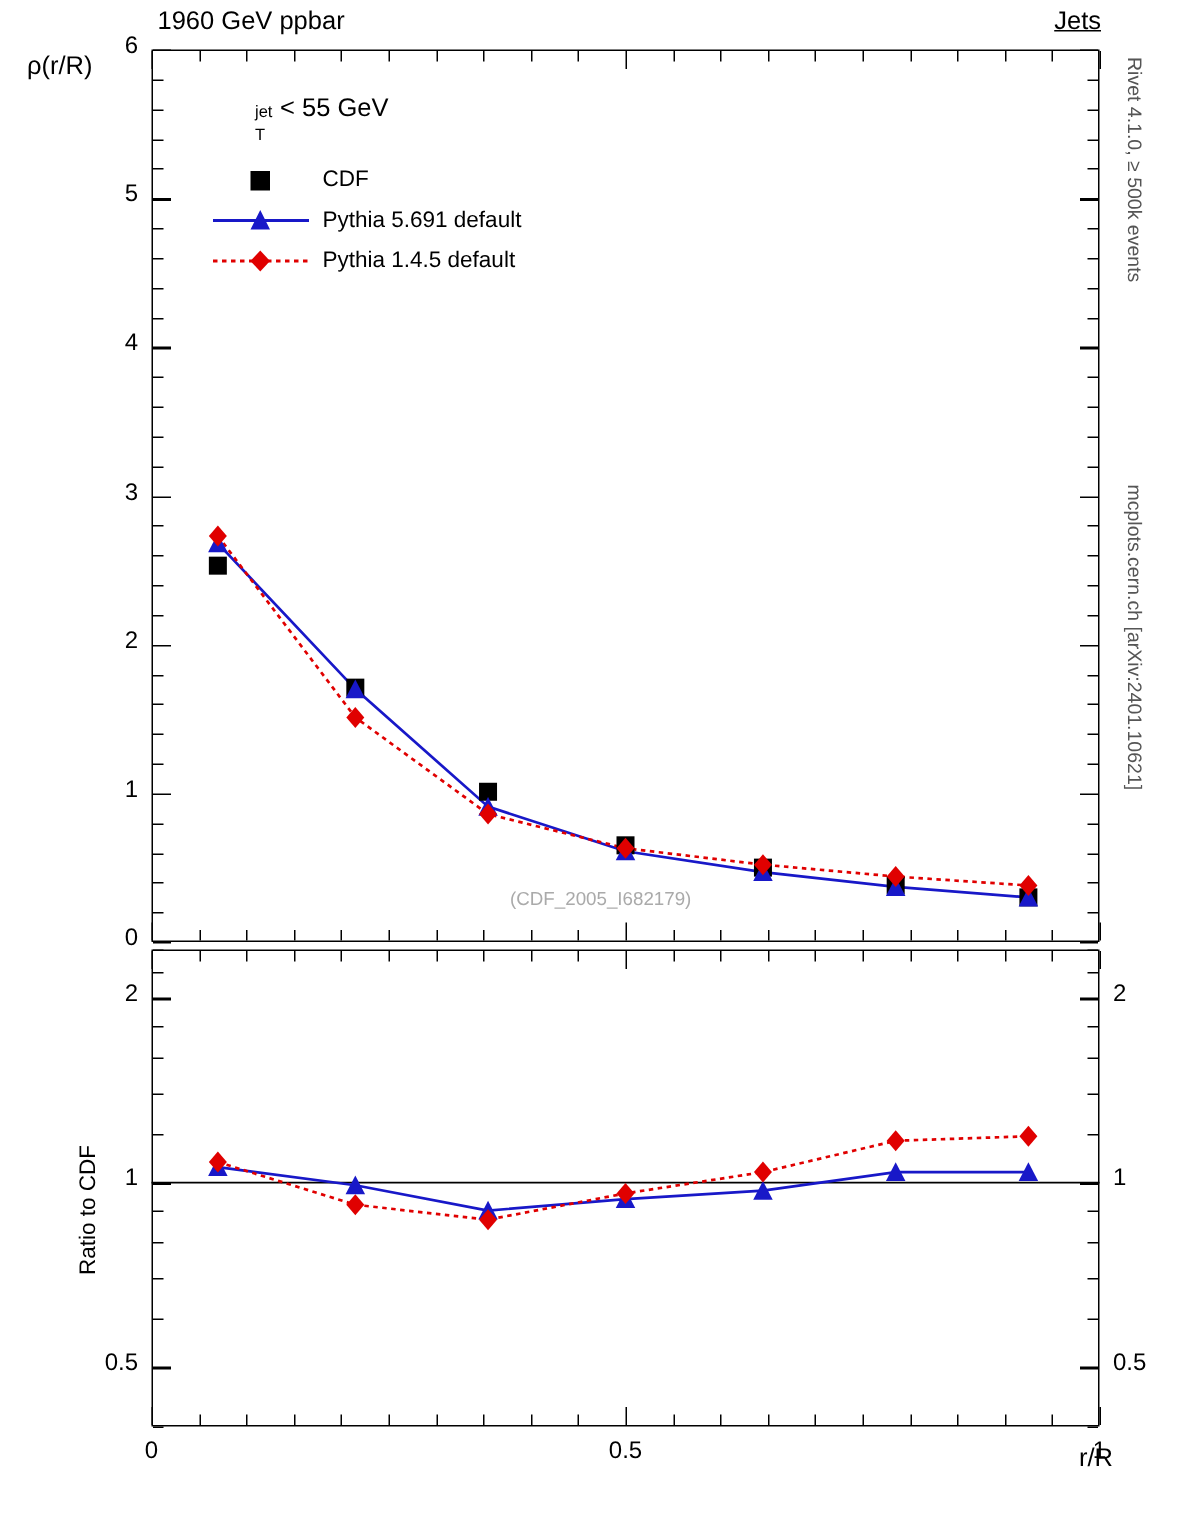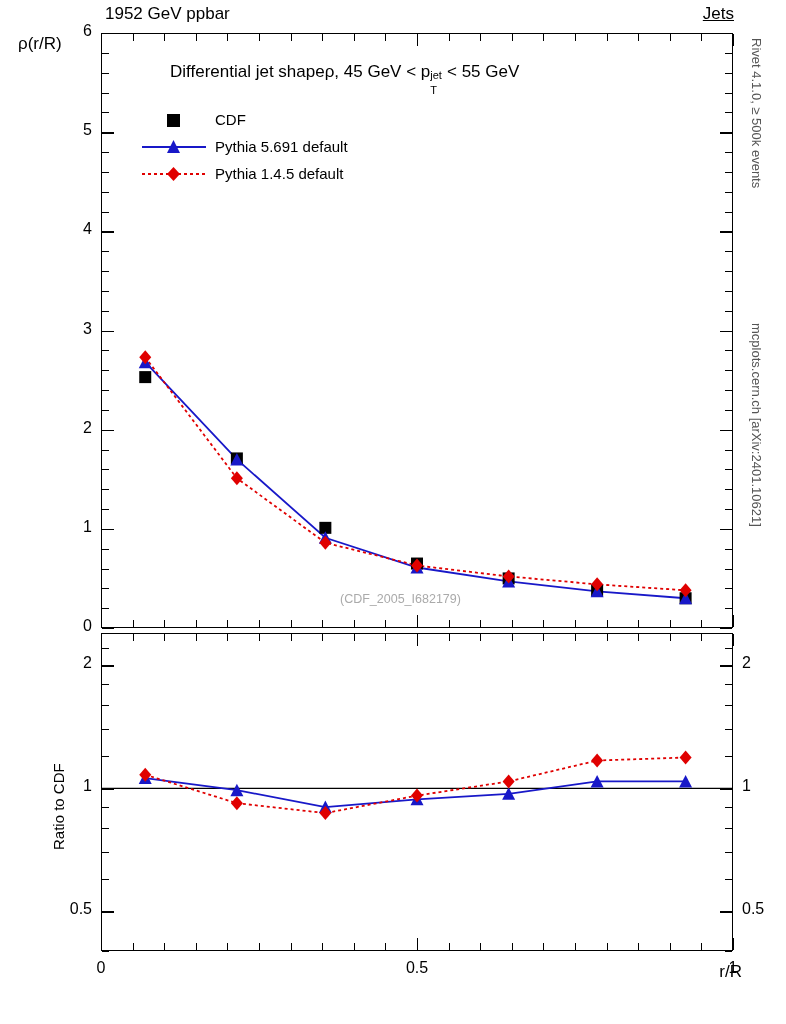--- a/index.html
+++ b/index.html
@@ -37,32 +37,32 @@
 
   #ylab-main{position:absolute;left:18px;top:34px;font-size:17px;}
   #xlab{position:absolute;right:44px;top:962px;font-size:17px;}
   svg{overflow:visible;}
 </style>
 </head>
 <body>
 
 <div id="root">
 
-  <div class="txt" id="hdr-left">1952 GeV ppbar</div>
+  <div class="txt" id="hdr-left">1960 GeV ppbar</div>
   <div class="txt" id="hdr-right">Jets</div>
 
   <div class="vtxt side" style="left:764px;top:38px;transform:rotate(90deg);">Rivet 4.1.0, ≥ 500k events</div>
   <div class="vtxt side" style="left:764px;top:323px;transform:rotate(90deg);">mcplots.cern.ch [arXiv:2401.10621]</div>
 
   <div id="main-frame"></div>
 
   <div id="ylab-main" class="txt">ρ(r/R)</div>
 
   <div id="title">
-    <span>Differential jet shapeρ, 45 GeV &lt; p</span><span style="display:inline-block;position:relative;width:12px;">
+    <span style="display:inline-block;position:relative;width:12px;">
       <span style="position:absolute;left:0;top:-8px;font-size:11px;">jet</span>
       <span style="position:absolute;left:0;top:7px;font-size:11px;">T</span>
     </span><span> &lt; 55 GeV</span>
   </div>
 
   <div id="legend">
     <div class="leg-row">
       <svg class="leg-art" viewBox="0 0 68 24">
         <rect x="27" y="6" width="13" height="13" fill="#000"></rect>
       </svg>

